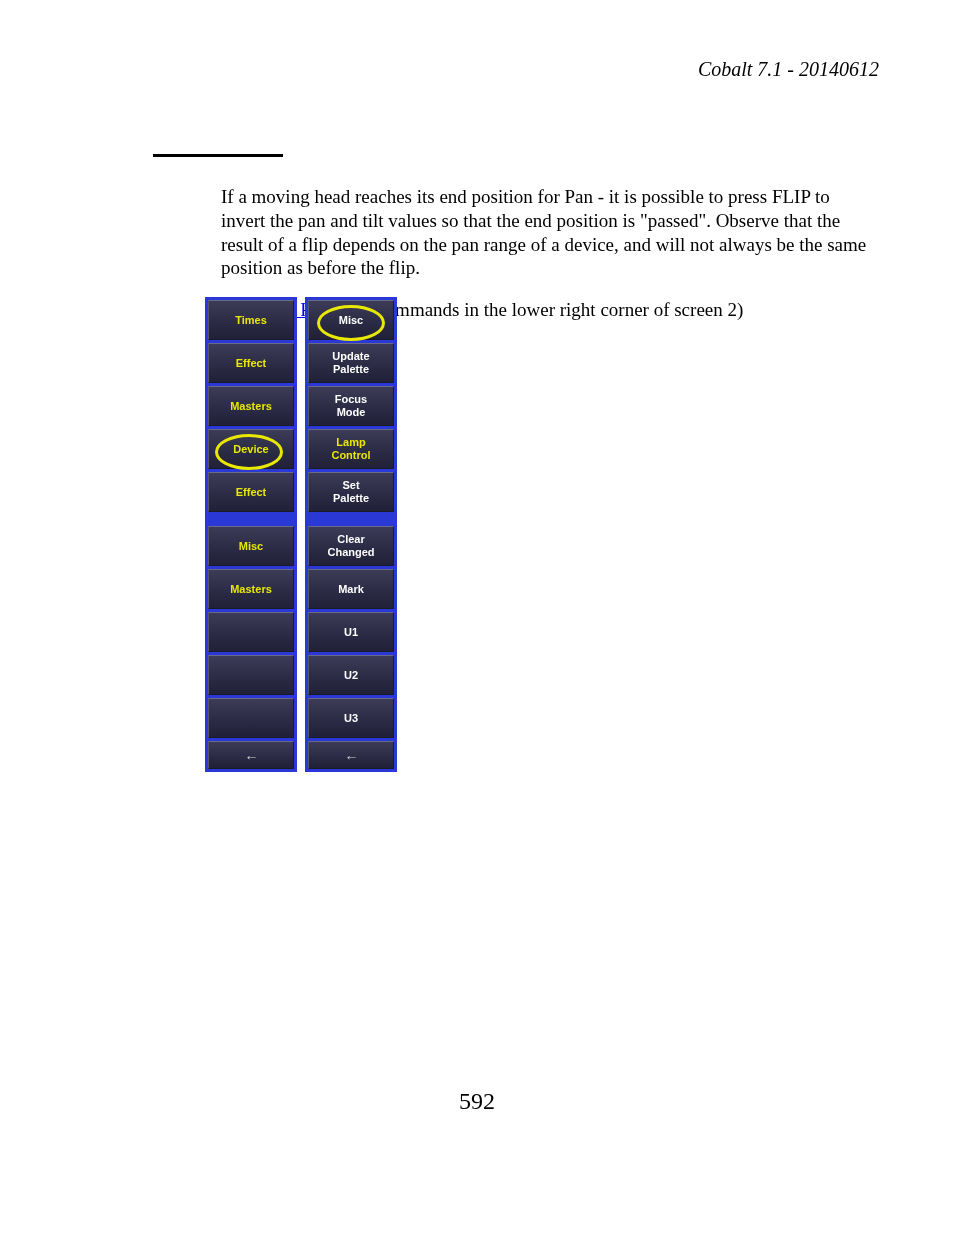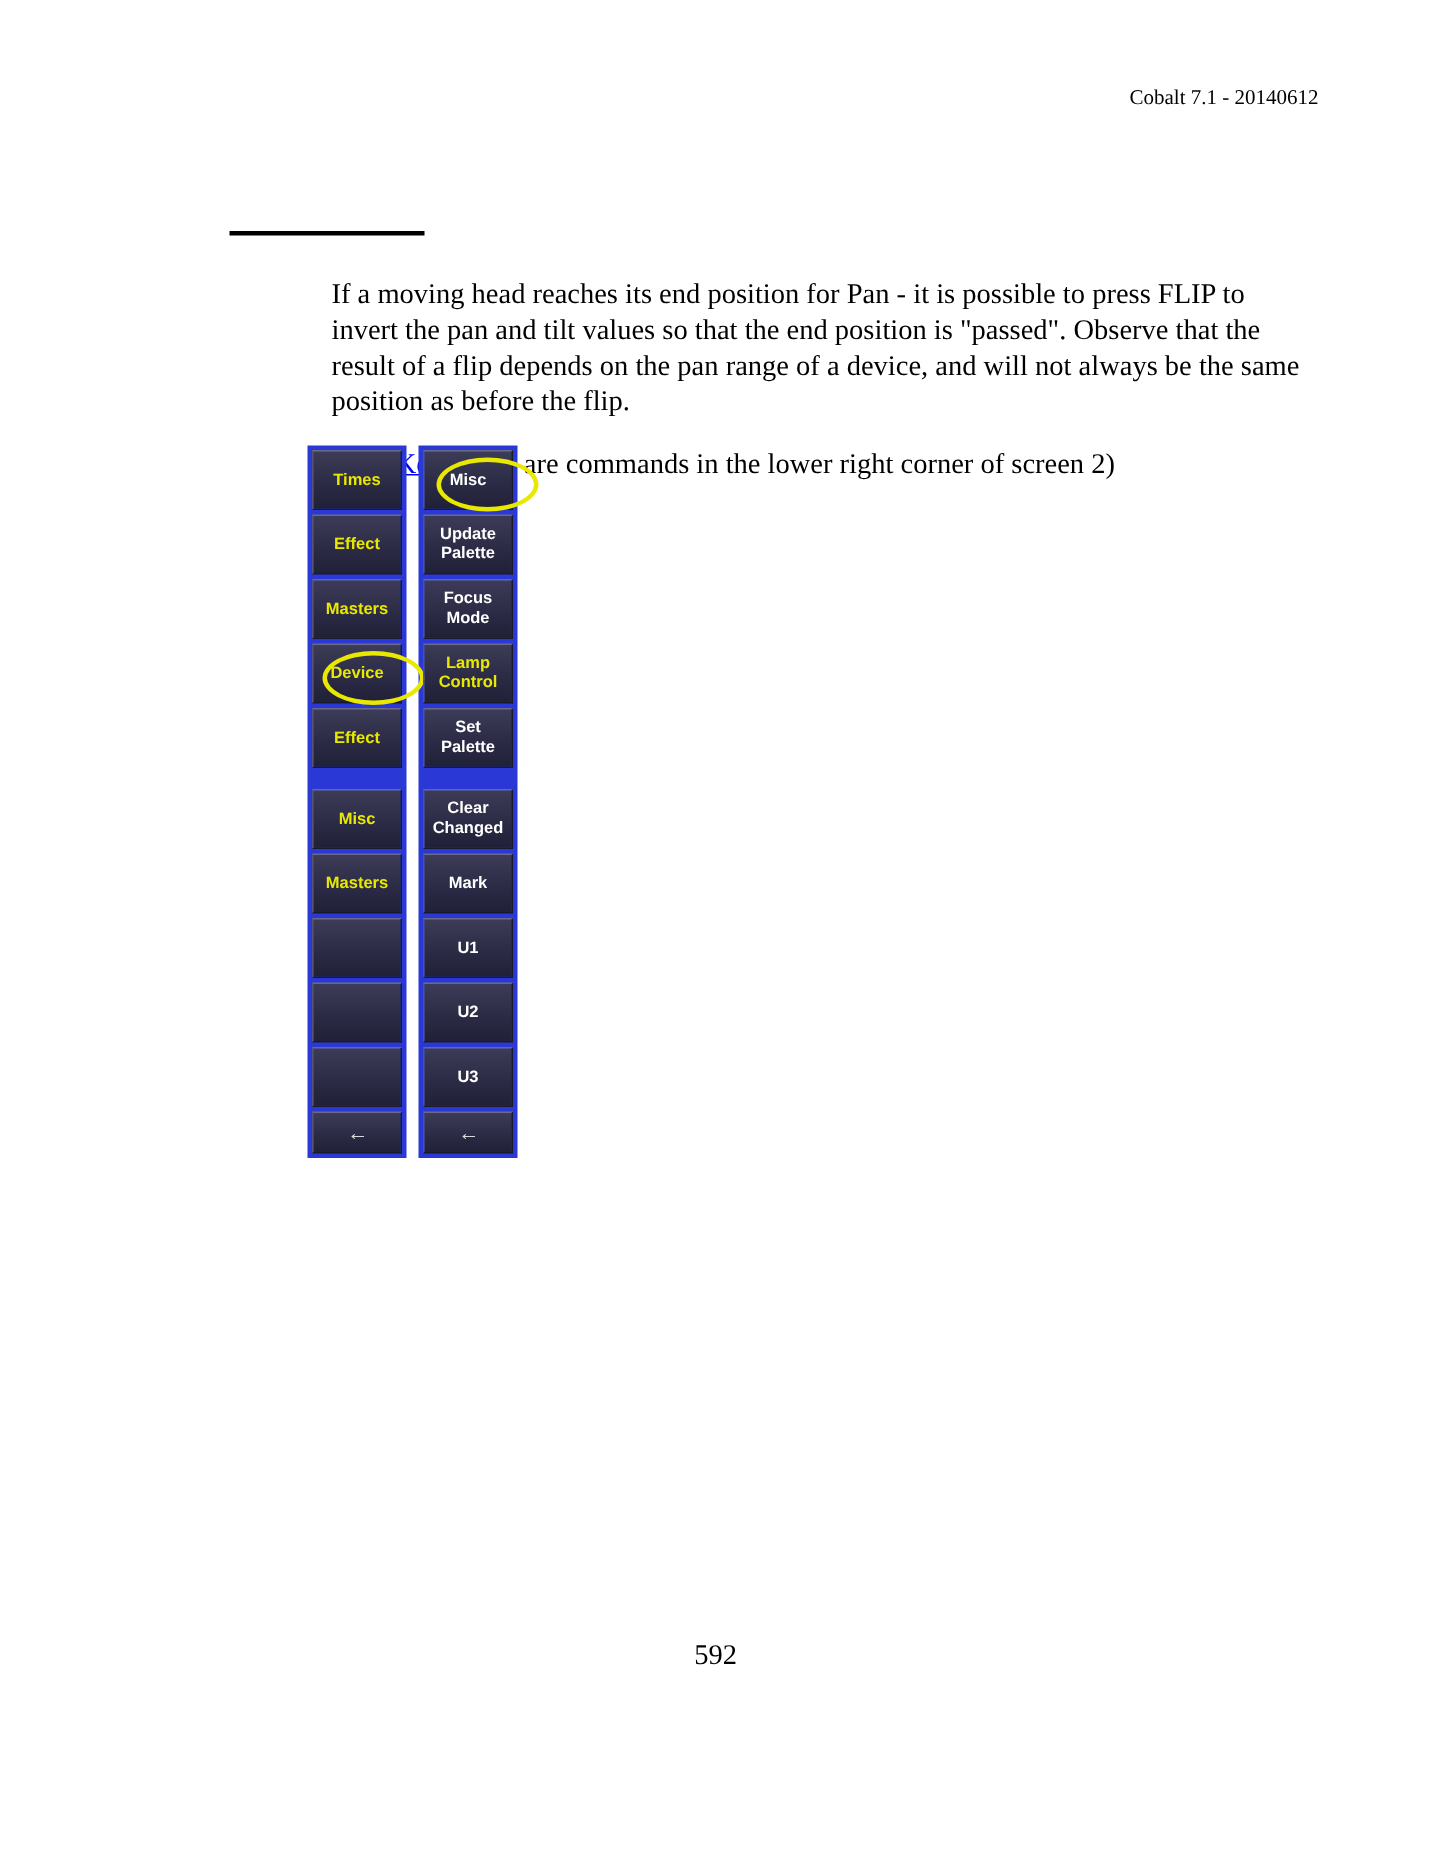--- a/index.html
+++ b/index.html
@@ -12,21 +12,22 @@
   .page {
     width: 954px;
     height: 1235px;
     position: relative;
     box-sizing: border-box;
   }
   .header {
     position: absolute;
     top: 58px;
     right: 75px;
-    font-size: 14px;
+    font-size: 20px;
+    font-style: italic;
   }
   .rule {
     position: absolute;
     top: 154px;
     left: 153px;
     width: 130px;
     border-top: 3px solid #000;
   }
   .body {
     position: absolute;
@@ -50,21 +51,21 @@
     gap: 8px;
   }
   .column {
     display: flex;
     flex-direction: column;
     gap: 3px;
     padding: 3px;
     background: #2a38d6;
   }
   .btn {
-    width: 60px;
+    width: 86px;
     height: 40px;
     box-sizing: border-box;
     background: linear-gradient(to bottom, #3c3c58 0%, #2a2a44 60%, #202038 100%);
     border: 1px solid #1a1a28;
     border-top-color: #6a6a88;
     border-left-color: #55556f;
     font-family: Verdana, Arial, sans-serif;
     font-size: 11px;
     font-weight: bold;
     color: #ffffff;
@@ -105,21 +106,21 @@
   .ring-flip {
     width: 62px; height: 30px;
     top: 4px; left: 8px;
   }
   .pagenum {
     position: absolute;
     bottom: 120px;
     left: 0;
     width: 954px;
     text-align: center;
-    font-size: 19px;
+    font-size: 24px;
   }
 </style>
 </head>
 <body>
 
 <div class="page">
 
   <div class="header">Cobalt 7.1 - 20140612</div>
 
   <div class="rule"></div>

